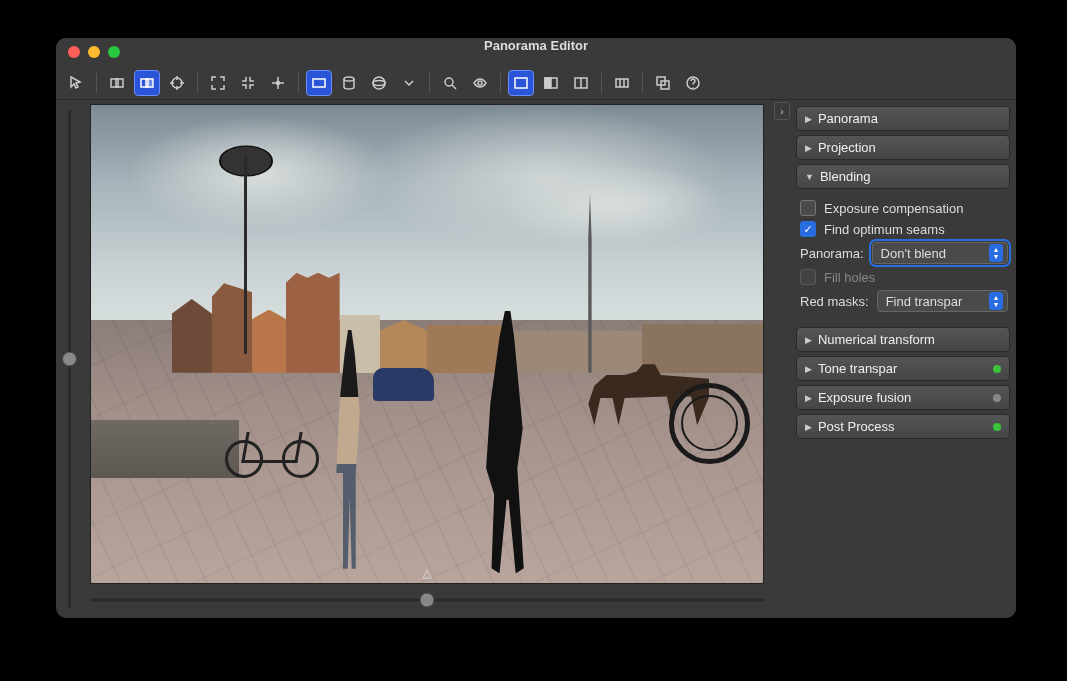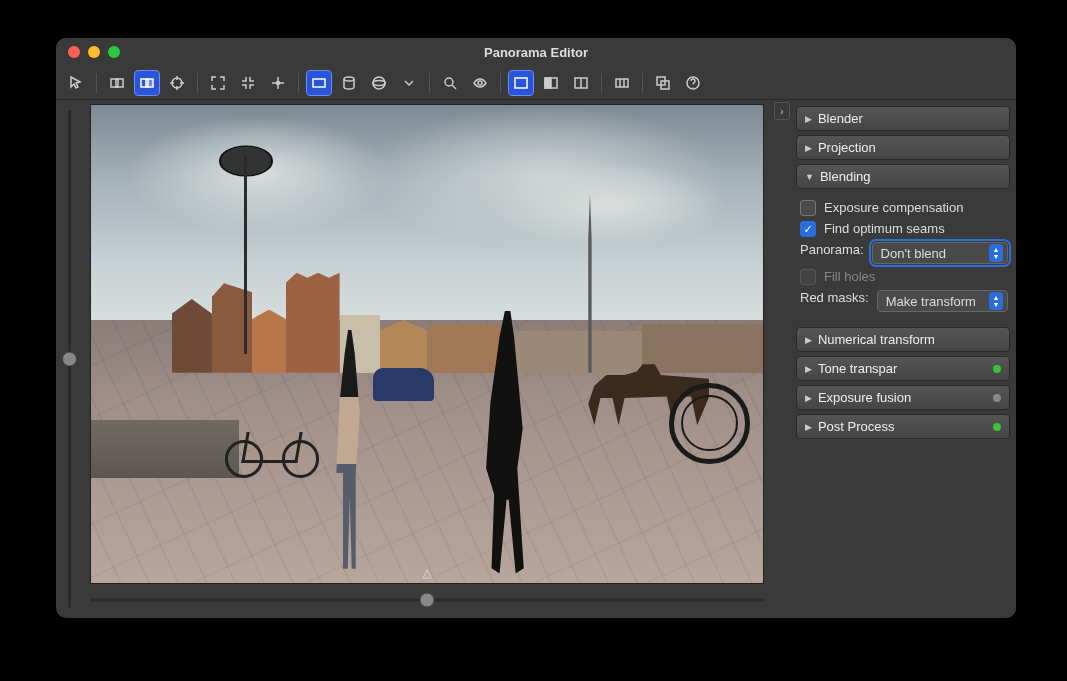--- a/index.html
+++ b/index.html
@@ -1,18 +1,18 @@
 <!DOCTYPE html>
 <html><head>
 <meta charset="utf-8">
 <style>
   * { box-sizing: border-box; margin: 0; padding: 0; }
   body { background: #000; font-family: -apple-system, "Helvetica Neue", Arial, sans-serif; font-size: 13px; color: #ddd; width: 1067px; height: 681px; overflow: hidden; position: relative; }
   .window { position: absolute; left: 56px; top: 38px; width: 960px; height: 580px; background: #3a3a3a; border-radius: 10px; box-shadow: 0 20px 60px rgba(0,0,0,.6); overflow: hidden; }
-  .titlebar { height: 28px; background: #3a3a3a; position: relative; display: flex; align-items: center; justify-content: center; }
+  .titlebar { height: 28px; background: #3a3a3a; position: relative; display: flex; justify-content: center; }
   .traffic { position: absolute; left: 12px; top: 8px; display: flex; gap: 8px; }
   .traffic span { width: 12px; height: 12px; border-radius: 50%; display: block; }
   .tl-close { background: #ff5f57; }
   .tl-min { background: #febc2e; }
   .tl-max { background: #28c840; }
   .title { color: #ddd; font-weight: 600; font-size: 13px; }
   .toolbar { height: 34px; background: #3a3a3a; display: flex; align-items: center; padding: 0 8px; gap: 6px; border-bottom: 1px solid #2a2a2a; }
   .tbtn { width: 24px; height: 24px; display: flex; align-items: center; justify-content: center; border-radius: 3px; }
   .tbtn.active { background: #2a55d8; outline: 1px solid #6b8eff; }
   .tdiv { width: 1px; height: 20px; background: #555; margin: 0 2px; }
@@ -62,21 +62,21 @@
   .htrack { position: absolute; left: 0; right: 0; top: 50%; height: 3px; background: #2a2a2a; border-radius: 2px; transform: translateY(-50%); }
   .hthumb { position: absolute; top: 50%; left: 50%; width: 15px; height: 15px; border-radius: 50%; background: #888; border: 1px solid #444; transform: translate(-50%,-50%); }
   .rightgutter { width: 18px; position: relative; }
   .collapse-btn { position:absolute; top:2px; right:0; width:16px; height:18px; border:1px solid #555; border-radius:3px; background:#3a3a3a; display:flex;align-items:center;justify-content:center;font-size:10px;color:#ccc;}
   .panel { width: 226px; background: #3a3a3a; padding: 2px 6px; overflow-y:auto; }
   .section-hdr { background: linear-gradient(180deg,#555,#454545); border: 1px solid #2a2a2a; border-radius: 4px; padding: 4px 8px; margin-top: 4px; display: flex; align-items: center; gap: 6px; cursor: default; font-size: 13px; color:#eee; position:relative; }
   .section-hdr .arrow { font-size: 9px; color:#ccc; }
   .dot { width:8px; height:8px; border-radius:50%; position:absolute; right:8px; top:50%; transform:translateY(-50%); }
   .dot.green{background:#3ac23a;} .dot.gray{background:#888;}
   .section-body { padding: 6px 2px 6px 4px; }
-  .row { display:flex; align-items:flex-start; gap:8px; margin:5px 0; font-size:13px; color:#ddd; }
+  .row { display:flex; align-items:center; gap:8px; margin:5px 0; font-size:13px; color:#ddd; }
   .row.indent { padding-left: 24px; }
   .cb { width:16px; height:16px; border:1px solid #777; border-radius:3px; background:#4a4a4a; display:flex;align-items:center;justify-content:center;font-size:11px;color:#fff; }
   .cb.checked{ background:#2a6de0; border-color:#2a6de0; }
   .cb.disabled{ opacity:.5; }
   .lbl.disabled{ color:#888; }
   .select { display:flex; align-items:center; background:#4a4a4a; border:1px solid #666; border-radius:4px; height:22px; padding:0 4px 0 8px; }
   .select.focus { outline:2px solid #2a6de0; outline-offset:1px; }
   .select .updown { width:14px; height:18px; background:#2a6de0; border-radius:3px; margin-left:6px; display:flex;flex-direction:column;align-items:center;justify-content:center;gap:0;font-size:7px;line-height:7px;color:#fff;}
   .mini-slider { flex:1; height:16px; position:relative; }
   .mini-slider .tr{position:absolute;left:0;right:0;top:50%;height:3px;background:#2a2a2a;border-radius:2px;transform:translateY(-50%);}
@@ -267,21 +267,21 @@
 
     <div class="rightgutter">
       <div class="collapse-btn">
         <span>›</span>
       </div>
     </div>
 
     <div class="panel">
       <div class="section-hdr">
         <span class="arrow">▶</span>
-        <span>Blender</span>
+        <span>Panorama</span>
       </div>
       <div class="section-hdr">
         <span class="arrow">▶</span>
         <span>Projection</span>
       </div>
       <div class="section-hdr">
         <span class="arrow">▼</span>
         <span>Blending</span>
       </div>
       <div class="section-body">
@@ -303,21 +303,21 @@
               </div>
           </div>
         </div>
         <div class="row">
           <div class="cb disabled"></div>
           <span class="lbl disabled">Fill holes</span>
         </div>
         <div class="row">
           <span class="lbl">Red masks:</span>
           <div class="select" style="flex:1;">
-            <span style="flex:1;white-space:nowrap;overflow:hidden;">Make transform</span>
+            <span style="flex:1;white-space:nowrap;overflow:hidden;">Find transpar</span>
             <div class="updown">
                 <span>▲</span>
                 <span>▼</span>
               </div>
           </div>
         </div>
       </div>
       <div class="section-hdr">
         <span class="arrow">▶</span>
         <span>Numerical transform</span>

